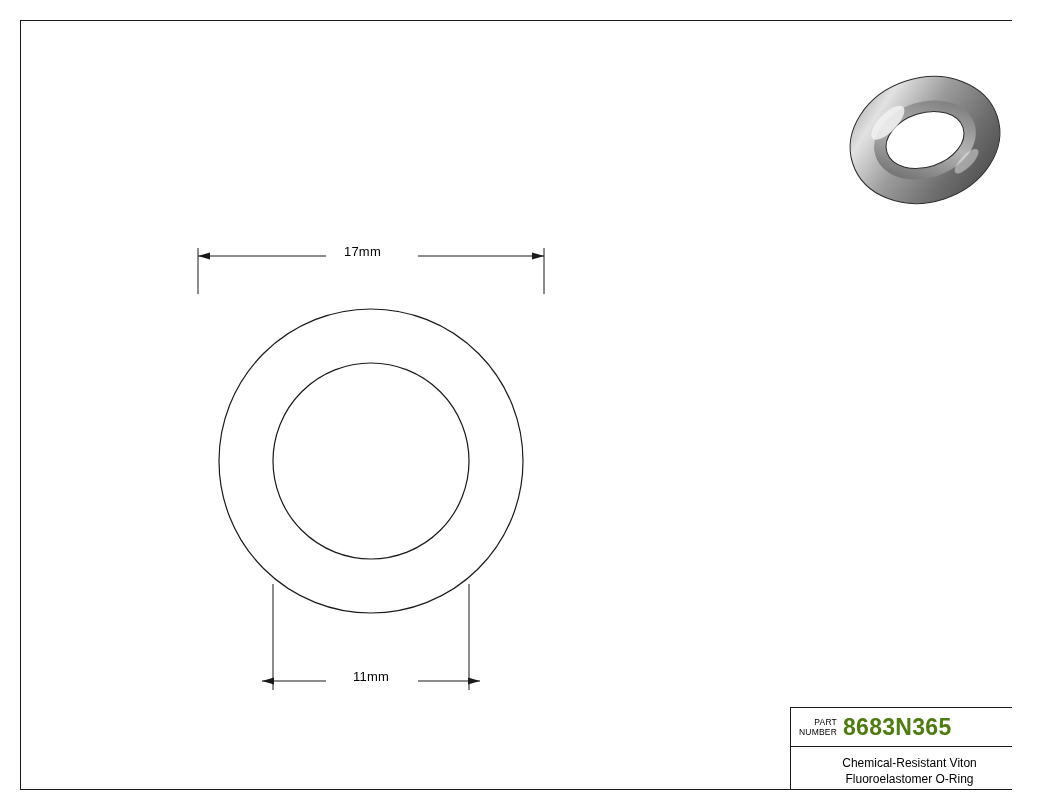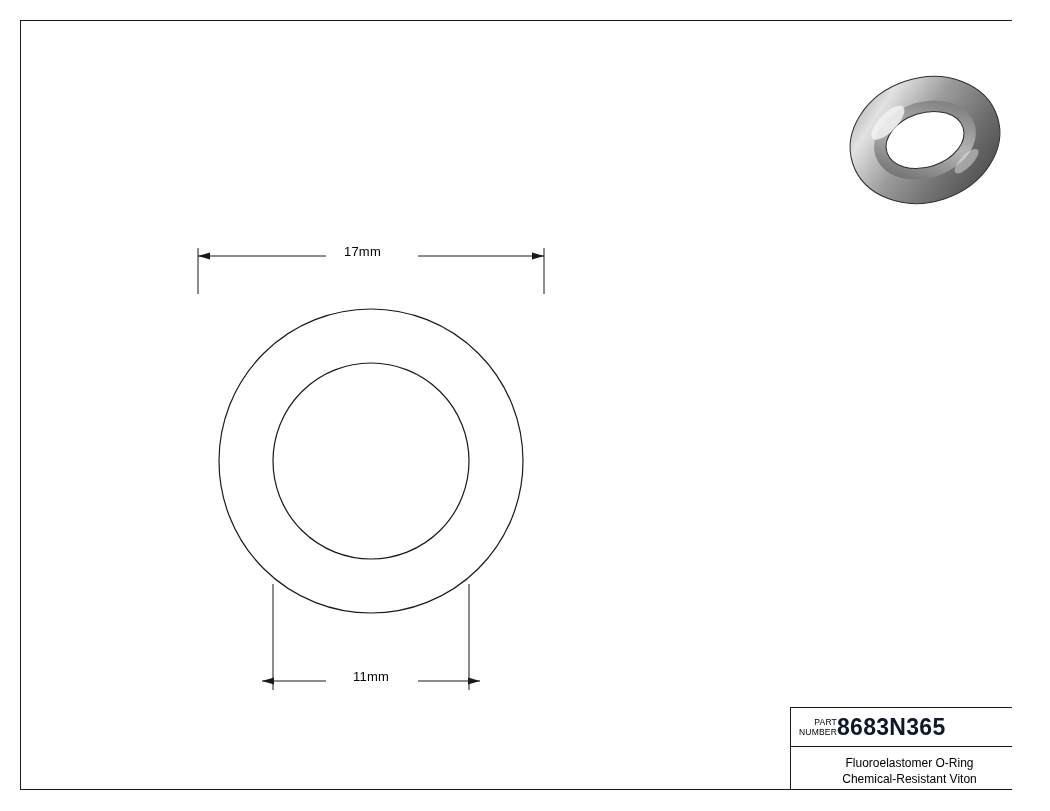--- a/index.html
+++ b/index.html
@@ -68,27 +68,27 @@
     border-bottom: 1px solid #1a1a1a;
     display: flex;
     align-items: center;
   }
   .tb-caption {
     font-size: 8.5px;
     line-height: 10px;
     color: #000000;
     text-align: right;
     width: 46px;
-    padding-right: 0;
+    padding-right: 6px;
     letter-spacing: 0.2px;
   }
   .tb-part {
     font-size: 23px;
     font-weight: bold;
-    color: #0f172a;
+    color: #4d7c0f;
     letter-spacing: 0.3px;
   }
   .tb-desc {
     padding-top: 8px;
     text-align: center;
     font-size: 12px;
     line-height: 16px;
     color: #000000;
   }
   svg { display: block; }
@@ -166,18 +166,18 @@
 
   <div class="title-block">
     <div class="tb-row1">
       <div class="tb-caption">
         <div>PART</div>
         <div>NUMBER</div>
       </div>
       <div class="tb-part">8683N365</div>
     </div>
     <div class="tb-desc">
+      <div>Chemical-Resistant Viton</div>
       <div>Fluoroelastomer O-Ring</div>
-      <div>Chemical-Resistant Viton</div>
     </div>
   </div>
 
 </div>
 
 </body></html>

